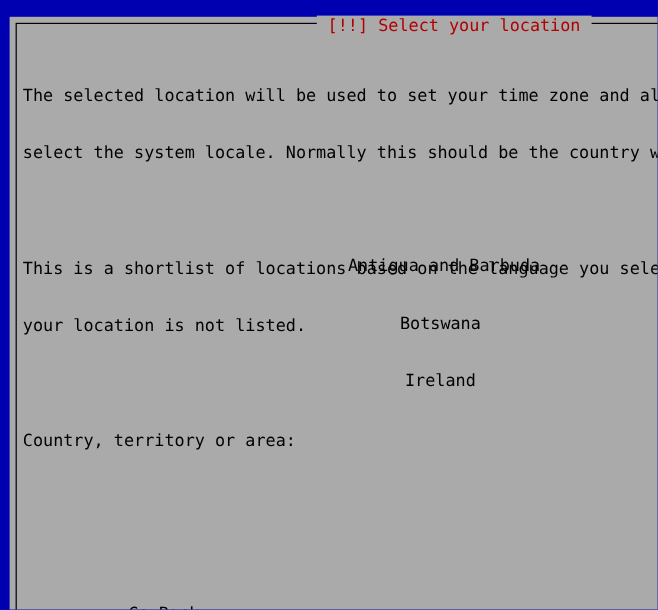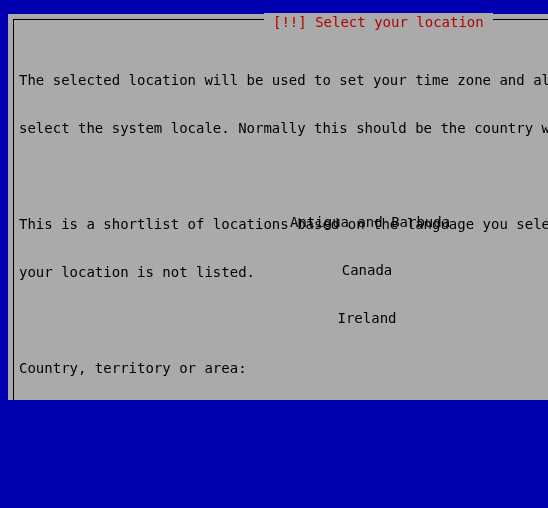--- a/index.html
+++ b/index.html
@@ -10,21 +10,21 @@
   body {
     width: 548px;
     height: 508px;
     overflow: hidden;
     font-family: "DejaVu Sans Mono", "Liberation Mono", monospace;
   }
 
   #screen {
     position: relative;
     width: 548px;
-    height: 400px;
+    height: 508px;
     background: #0000b0;
     overflow: hidden;
   }
 
   
   #dialog {
     position: absolute;
     left: 8px;
     top: 14px;
     width: 560px;   
@@ -132,21 +132,21 @@
       <div class="para">select the system locale. Normally this should be the country wher</div>
       <div class="blank-line">&nbsp;</div>
       <div class="para">This is a shortlist of locations based on the language you selecte</div>
       <div class="para">your location is not listed.</div>
       <div class="blank-line">&nbsp;</div>
       <div class="para">Country, territory or area:</div>
     </div>
 
     <div id="list">
       <div class="list-item">Antigua and Barbuda</div>
-      <div class="list-item">Canada</div>
+      <div class="list-item">Botswana</div>
       <div class="list-item">Ireland</div>
       
       
       
       
       
       
       
       
       

